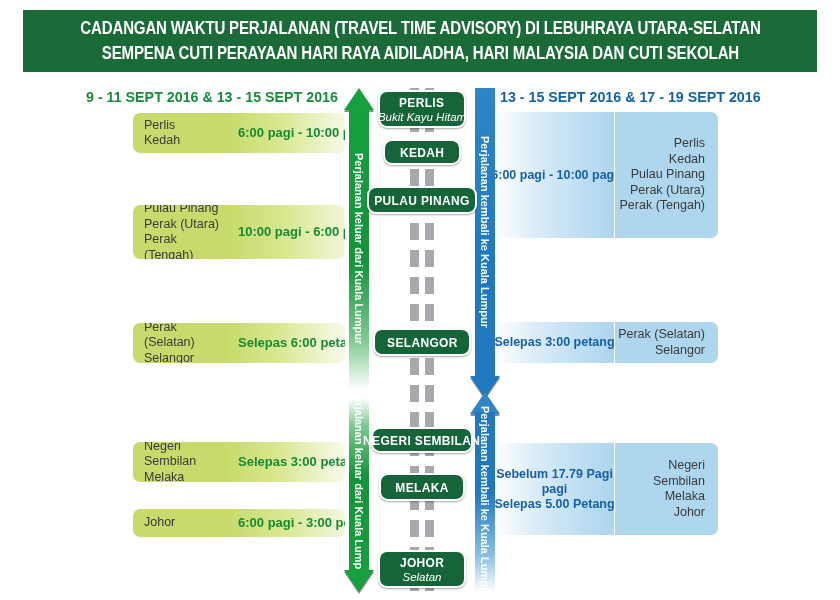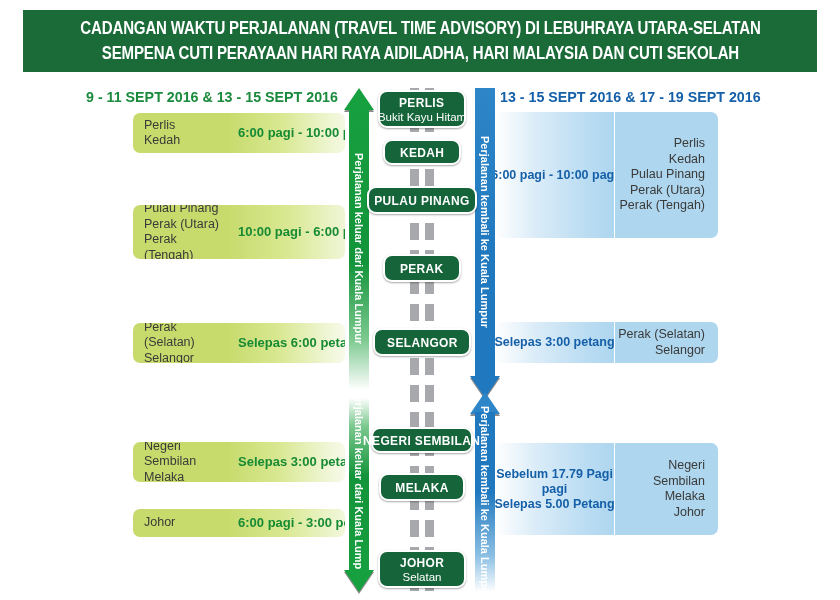--- a/index.html
+++ b/index.html
@@ -122,20 +122,21 @@
     display:flex;flex-direction:column;align-items:center;justify-content:center;
     box-sizing:border-box;
   }
   .sign .t1{
     color:#ffffff;font-weight:bold;font-size:13px;letter-spacing:0.4px;
     transform:scaleX(0.92);transform-origin:center;white-space:nowrap;
   }
   .sign .t2{
     color:#ffffff;font-size:11.5px;line-height:13px;margin-top:1px;
     white-space:nowrap;
+    font-style:italic;
   }
   .sign.kl{background:#7b2d8e;border:2px solid #16653a;}
 
   
   .arrow{position:absolute;}
   .arrow .shaft{
     position:absolute;left:5px;width:20px;
     display:flex;align-items:center;justify-content:center;
   }
   .arrow .label{
@@ -300,23 +301,20 @@
   <div class="sign" style="left:378px;top:90px;width:88px;height:38px;">
     <span class="t1">PERLIS</span>
     <span class="t2">Bukit Kayu Hitam</span>
   </div>
   <div class="sign" style="left:383px;top:139px;width:78px;height:26px;">
     <span class="t1">KEDAH</span>
   </div>
   <div class="sign" style="left:367px;top:186px;width:110px;height:28px;">
     <span class="t1">PULAU PINANG</span>
   </div>
-  <div class="sign" style="left:383px;top:254px;width:78px;height:28px;">
-    <span class="t1">PERAK</span>
-  </div>
   <div class="sign" style="left:373px;top:328px;width:98px;height:28px;">
     <span class="t1">SELANGOR</span>
   </div>
   <div class="sign" style="left:371px;top:427px;width:102px;height:26px;">
     <span class="t1">NEGERI SEMBILAN</span>
   </div>
   <div class="sign" style="left:379px;top:473px;width:86px;height:28px;">
     <span class="t1">MELAKA</span>
   </div>
   <div class="sign" style="left:378px;top:550px;width:88px;height:38px;">

